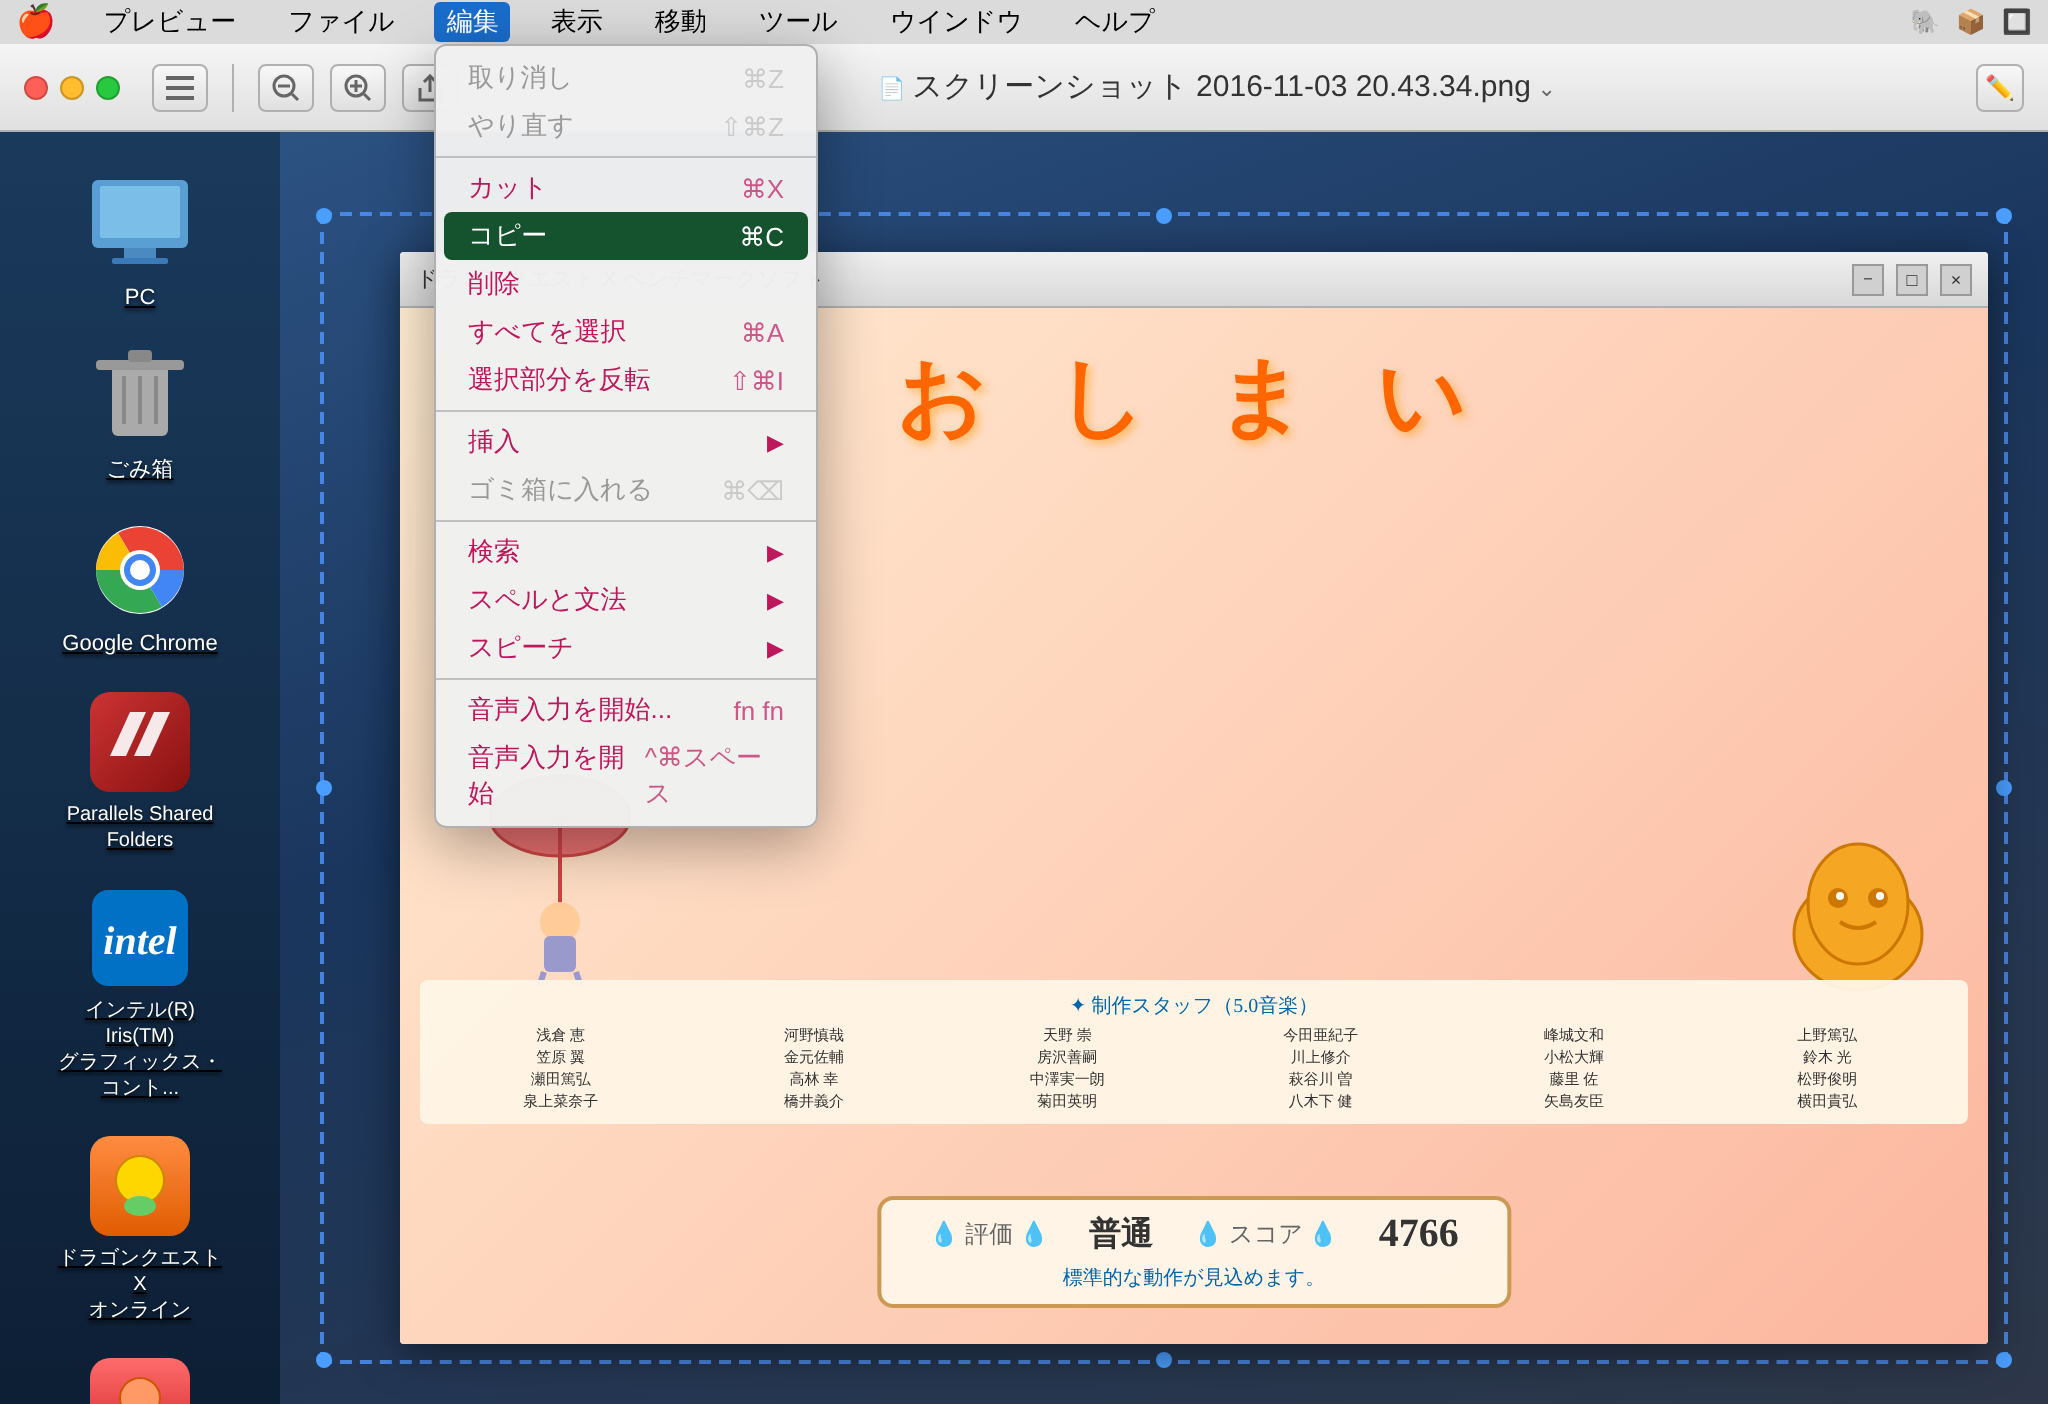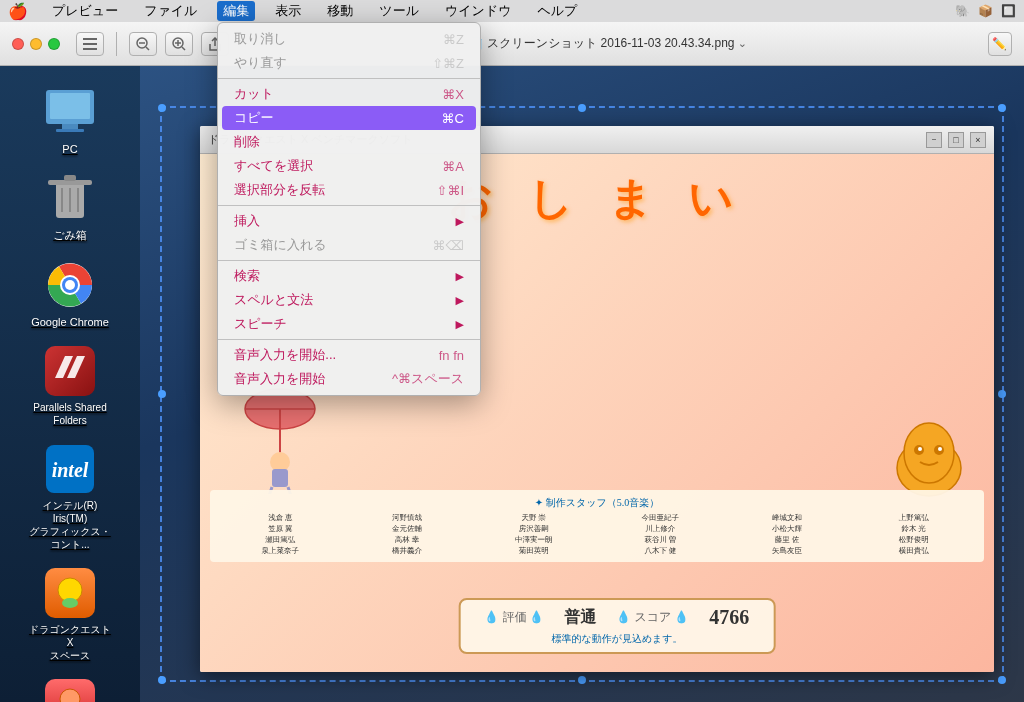--- a/index.html
+++ b/index.html
@@ -109,42 +109,42 @@
       justify-content: center;
       cursor: pointer;
       font-size: 12px;
     }
 
     
     .dropdown-menu {
       position: absolute;
       top: 22px;
       left: 217px;
-      width: 264px;
+      width: 192px;
       background: rgba(240,240,240,0.98);
       border: 1px solid #b0b0b0;
       border-radius: 6px;
       box-shadow: 0 8px 30px rgba(0,0,0,0.35);
       z-index: 200;
       padding: 4px 0;
       font-size: 13px;
     }
     .menu-item {
       display: flex;
       align-items: center;
       padding: 3px 16px 3px 16px;
       cursor: default;
       color: #be185d;
       position: relative;
     }
     .menu-item.disabled {
       color: #999;
     }
     .menu-item.selected {
-      background: #8b5cf6;
+      background: #14532d;
       color: white;
       border-radius: 4px;
       margin: 0 4px;
       padding: 3px 12px;
     }
     .menu-item .shortcut {
       margin-left: auto;
       color: inherit;
       font-size: 13px;
       opacity: 0.7;
@@ -333,21 +333,21 @@
   </div>
   <div class="toolbar-btn">
     <svg width="14" height="14" viewBox="0 0 14 14">
         <polyline points="4,4 7,1 10,4" fill="none" stroke="#666" stroke-width="1.5"></polyline>
         <line x1="7" y1="1" x2="7" y2="9" stroke="#666" stroke-width="1.5"></line>
         <path d="M2,7 L2,13 L12,13 L12,7" fill="none" stroke="#666" stroke-width="1.5"></path>
       </svg>
   </div>
   <div class="toolbar-title">
     <span style="font-size:11px; color:#666;">📄</span>
-    <span style="font-size:12px; color:#333;">スクリーンショット 2016-11-03 20.43.34.png</span>
+    <span style="font-size:15px; color:#333;">スクリーンショット 2016-11-03 20.43.34.png</span>
     <span style="font-size:11px; color:#666;">⌄</span>
   </div>
   <div class="toolbar-pencil">✏️</div>
 </div>
 
 <div class="desktop-area">
 
   <div class="desktop-icon">
     <div class="icon-img">
       <svg width="52" height="48" viewBox="0 0 52 48">
@@ -427,21 +427,21 @@
           <linearGradient id="dqgr1" x1="0" y1="0" x2="0" y2="1">
             <stop offset="0%" stop-color="#ff8c42"></stop>
             <stop offset="100%" stop-color="#e05c00"></stop>
           </linearGradient>
         </defs>
         <circle cx="25" cy="22" r="12" fill="#ffd700" stroke="#cc8800" stroke-width="1"></circle>
         <ellipse cx="25" cy="35" rx="8" ry="5" fill="#66cc66"></ellipse>
       </svg>
     </div>
     <span class="icon-label" style="white-space:pre-line;font-size:10px;">ドラゴンクエスト X
-スペース</span>
+オンライン</span>
   </div>
 
   <div class="desktop-icon">
     <div class="icon-img">
       <svg width="50" height="50" viewBox="0 0 50 50">
         <rect width="50" height="50" rx="10" fill="url(#dqgr2)"></rect>
         <defs>
           <linearGradient id="dqgr2" x1="0" y1="0" x2="0" y2="1">
             <stop offset="0%" stop-color="#ff6b6b"></stop>
             <stop offset="100%" stop-color="#cc2222"></stop>
@@ -532,21 +532,21 @@
             <span>松野俊明</span>
           <span>泉上菜奈子</span>
             <span>橋井義介</span>
             <span>菊田英明</span>
             <span>八木下 健</span>
             <span>矢島友臣</span>
             <span>横田貴弘</span>
         </div>
       </div>
 
-      <div style="position:absolute;bottom:18px;left:50%;transform:translateX(-50%);background:rgba(255,245,230,0.97);border:2px solid #cc9955;border-radius:8px;padding:6px 24px;text-align:center;min-width:260px;margin-left:20px;">
+      <div style="position:absolute;bottom:18px;left:50%;transform:translateX(-50%);background:rgba(255,245,230,0.97);border:2px solid #cc9955;border-radius:8px;padding:6px 24px;text-align:center;min-width:260px;">
         <div style="display:flex;align-items:center;justify-content:center;gap:20px;margin-bottom:3px;">
           <span style="font-size:12px;color:#666;">💧 <span>評価</span> 💧</span>
           <span style="font-size:16px;font-weight:bold;color:#333;">普通</span>
           <span style="font-size:12px;color:#666;">💧 <span>スコア</span> 💧</span>
           <span style="font-size:20px;font-weight:bold;color:#333;">4766</span>
         </div>
         <div style="font-size:10px;color:#0066aa;">標準的な動作が見込めます。</div>
       </div>
     </div>
   </div>

